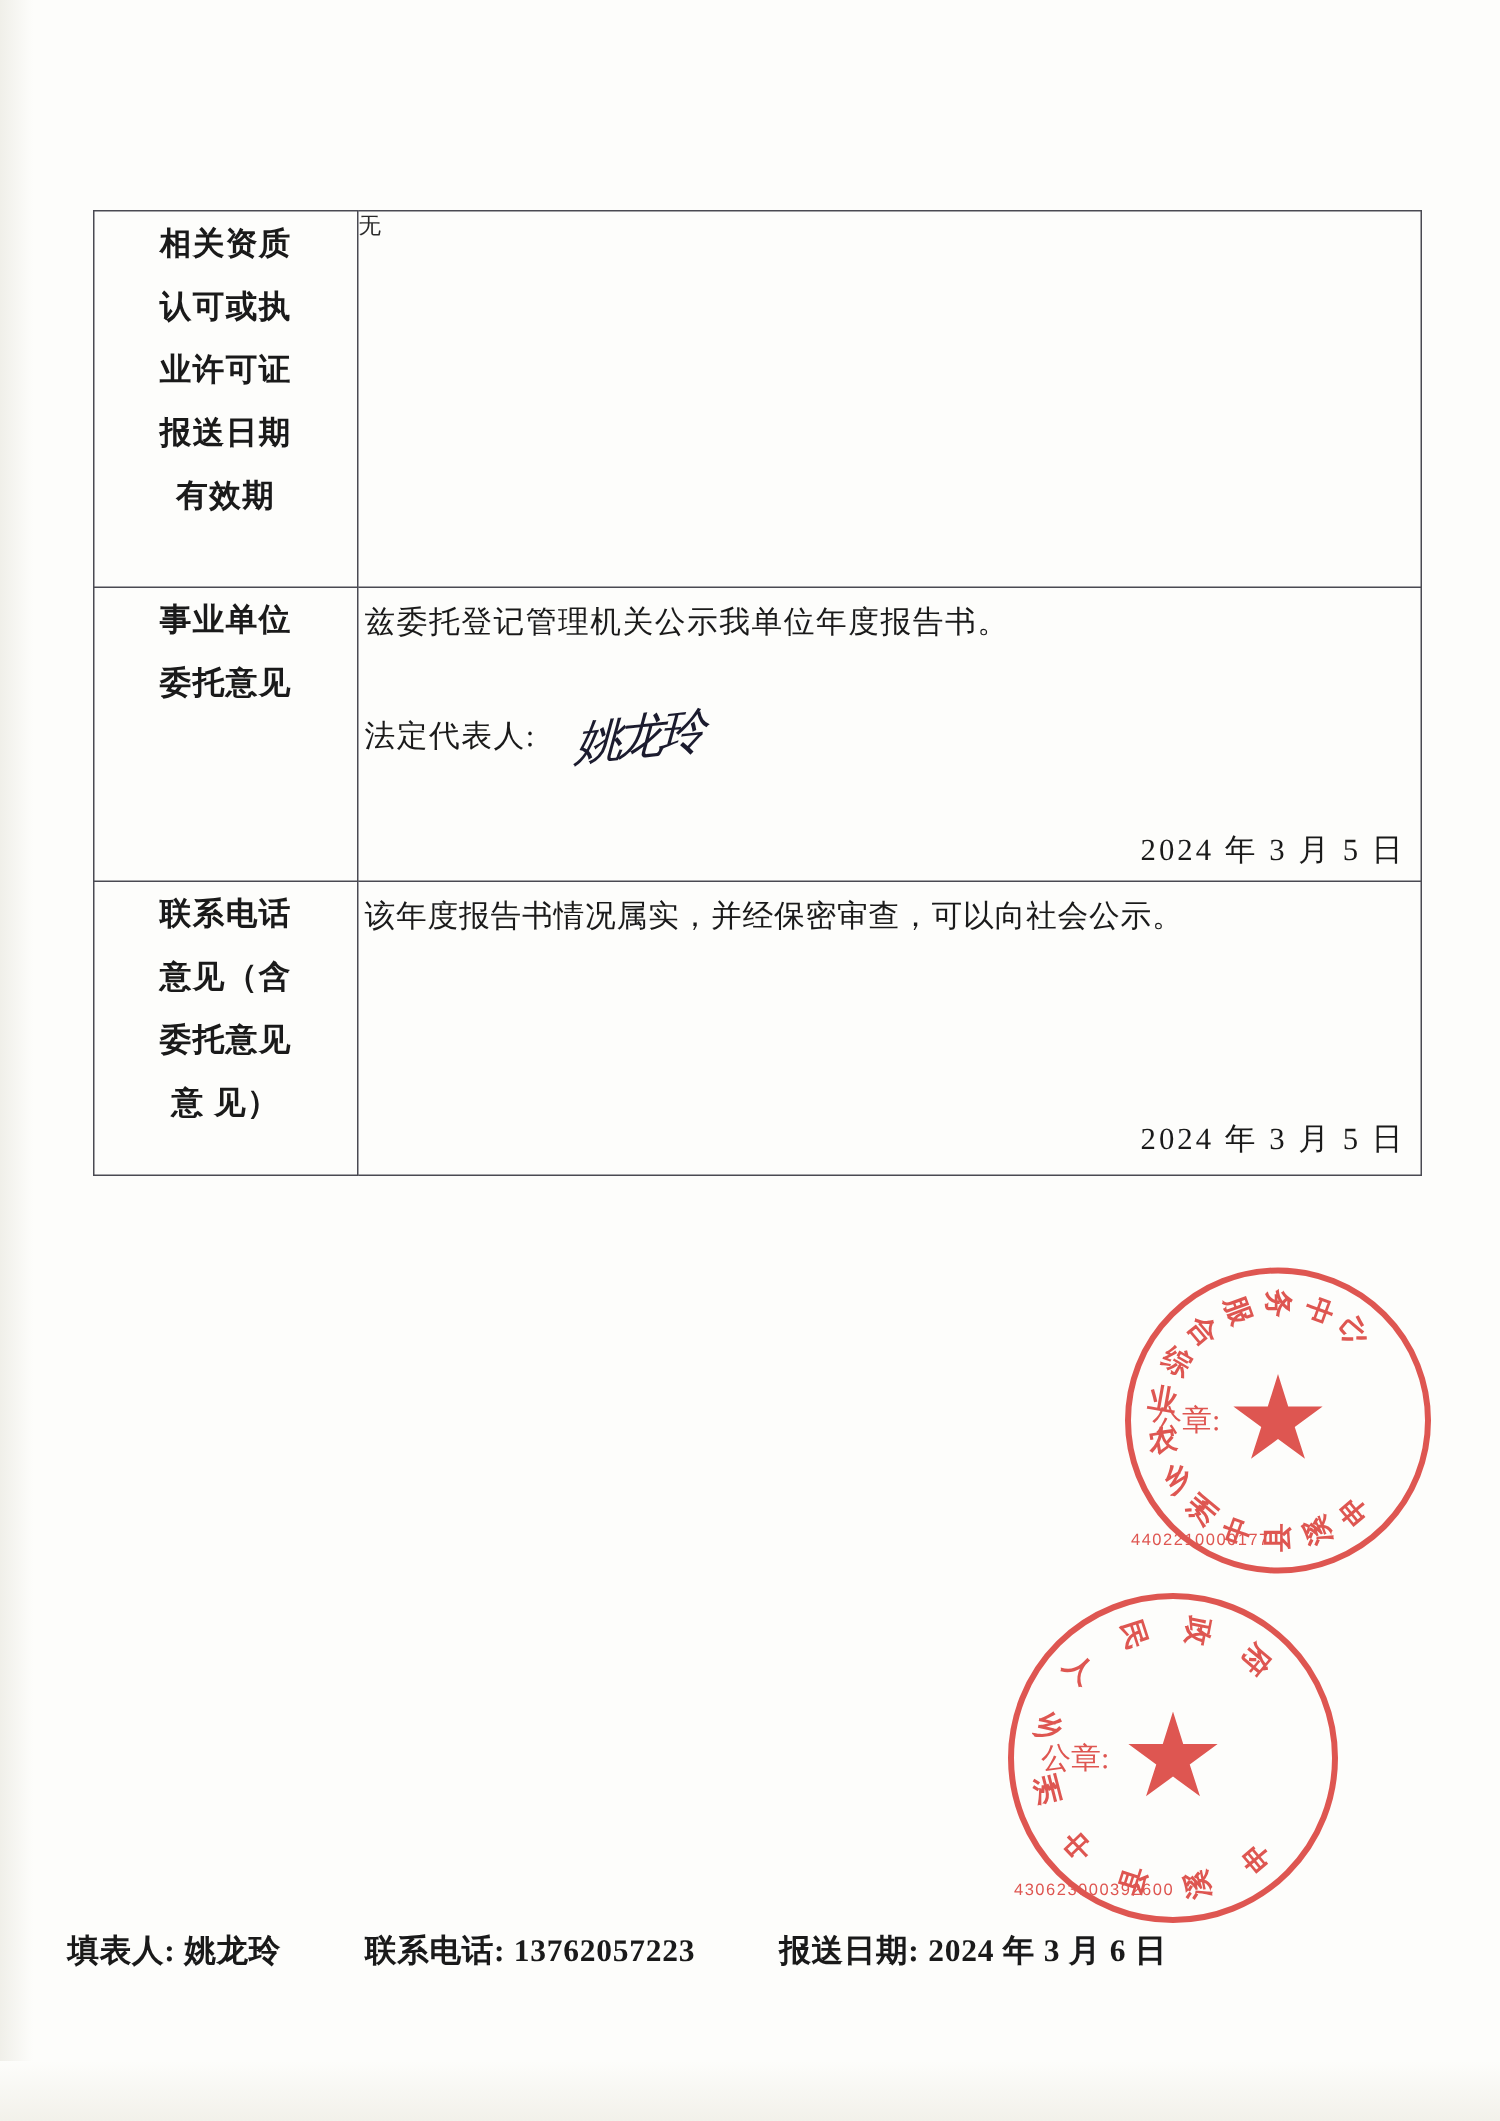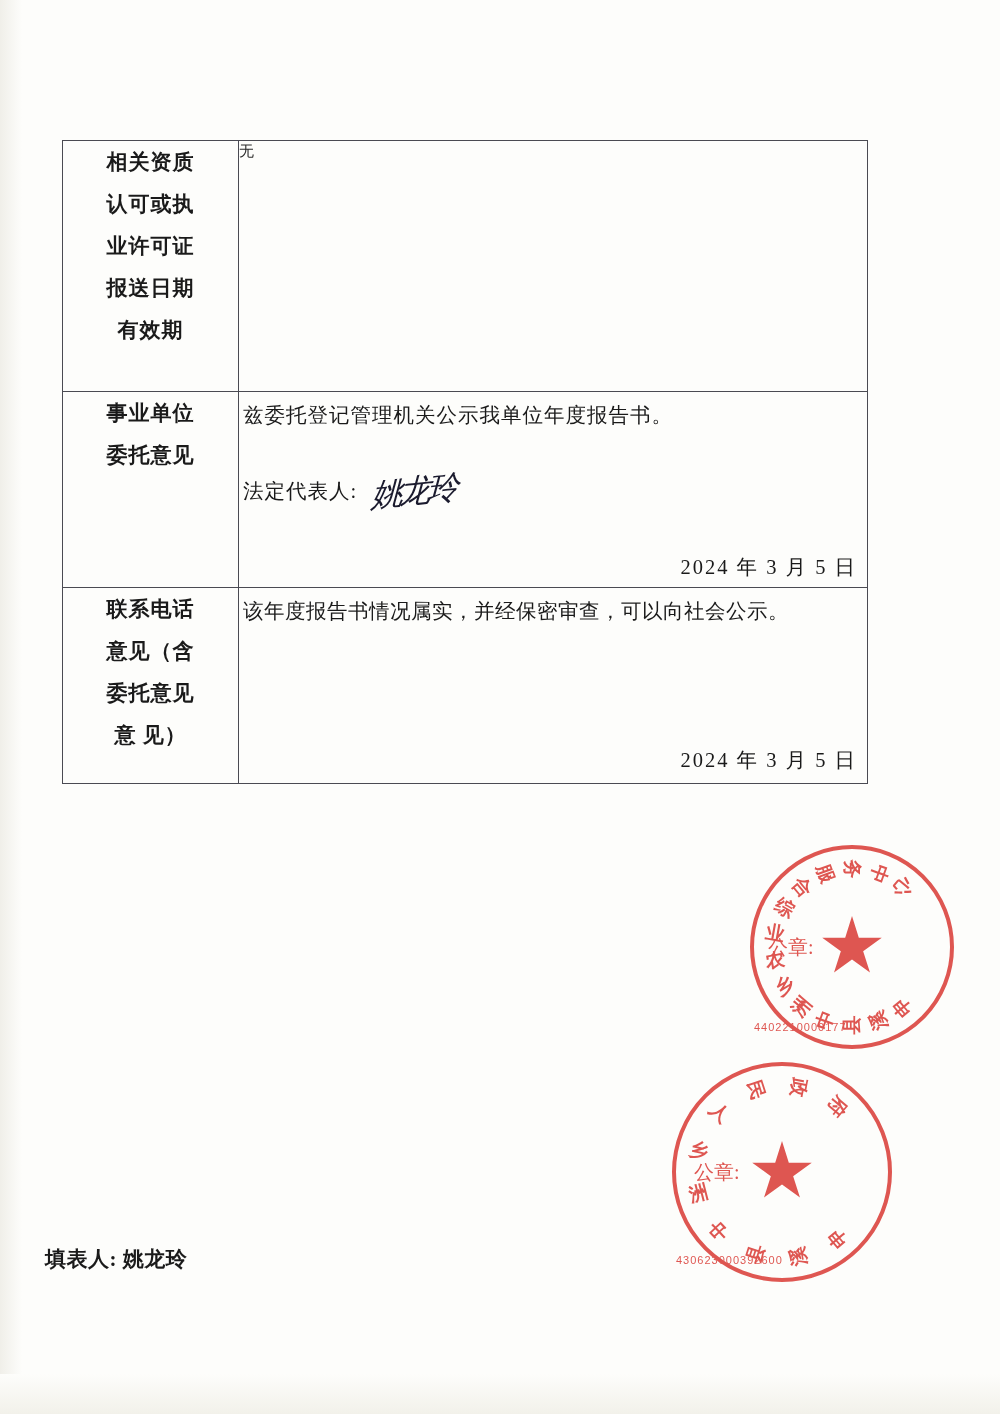--- a/index.html
+++ b/index.html
@@ -31,21 +31,21 @@
   .paper-edge-bottom {
     position: absolute;
     left: 0; right: 0; bottom: 0; height: 40px;
     background: linear-gradient(to top, #f2f1ea, #fdfdfb);
   }
 
   .form-table {
     position: absolute;
     left: 62px;
     top: 140px;
-    width: 806px;
+    width: 886px;
     border-collapse: collapse;
     table-layout: fixed;
   }
   .form-table td {
     border: 1px solid #4a4a52;
     vertical-align: top;
     padding: 0;
   }
   .label-cell {
     width: 175px;
@@ -84,21 +84,21 @@
     font-size: 20.5px;
     letter-spacing: 1px;
     margin: 4px 0 26px 4px;
   }
   .rep-line {
     font-size: 20.5px;
     letter-spacing: 1px;
     margin-left: 4px;
     display: flex;
     align-items: center;
-    gap: 0;
+    gap: 12px;
     position: relative;
   }
   .signature {
     display: inline-block;
     font-family: "DejaVu Serif", serif;
     font-style: italic;
     font-size: 32px;
     color: #1b1b2e;
     transform: rotate(-6deg) skewX(-8deg);
     letter-spacing: -4px;
@@ -195,21 +195,21 @@
     top: 1245px;
     width: 900px;
     font-size: 21px;
     font-weight: 700;
     letter-spacing: 0.5px;
     display: flex;
     gap: 56px;
     align-items: center;
     font-family: "Liberation Serif", serif;
   }
-  .footer .f-item { white-space: nowrap; }
+  .footer .f-item { white-space: nowrap; margin-top: 41px; }
 </style>
 </head>
 <body>
 
 <div class="page">
   <div class="paper-edge-left"></div>
   <div class="paper-edge-bottom"></div>
 
   <table class="form-table">
     <tbody>
@@ -294,14 +294,22 @@
     <div class="star-shape"></div>
     <div class="seal-center-label" style="text-align:left; padding-left:18px;">公章:</div>
     <div class="seal-bottom-code">430623000392600</div>
   </div>
 
   <div class="footer">
     <div class="f-item">
       <span>填表人:</span>
       <span>姚龙玲</span>
     </div>
+    <div class="f-item">
+      <span>联系电话:</span>
+      <span>13762057223</span>
+    </div>
+    <div class="f-item">
+      <span>报送日期:</span>
+      <span>2024 年 3 月 6 日</span>
+    </div>
   </div>
 </div>
 
 </body></html>

